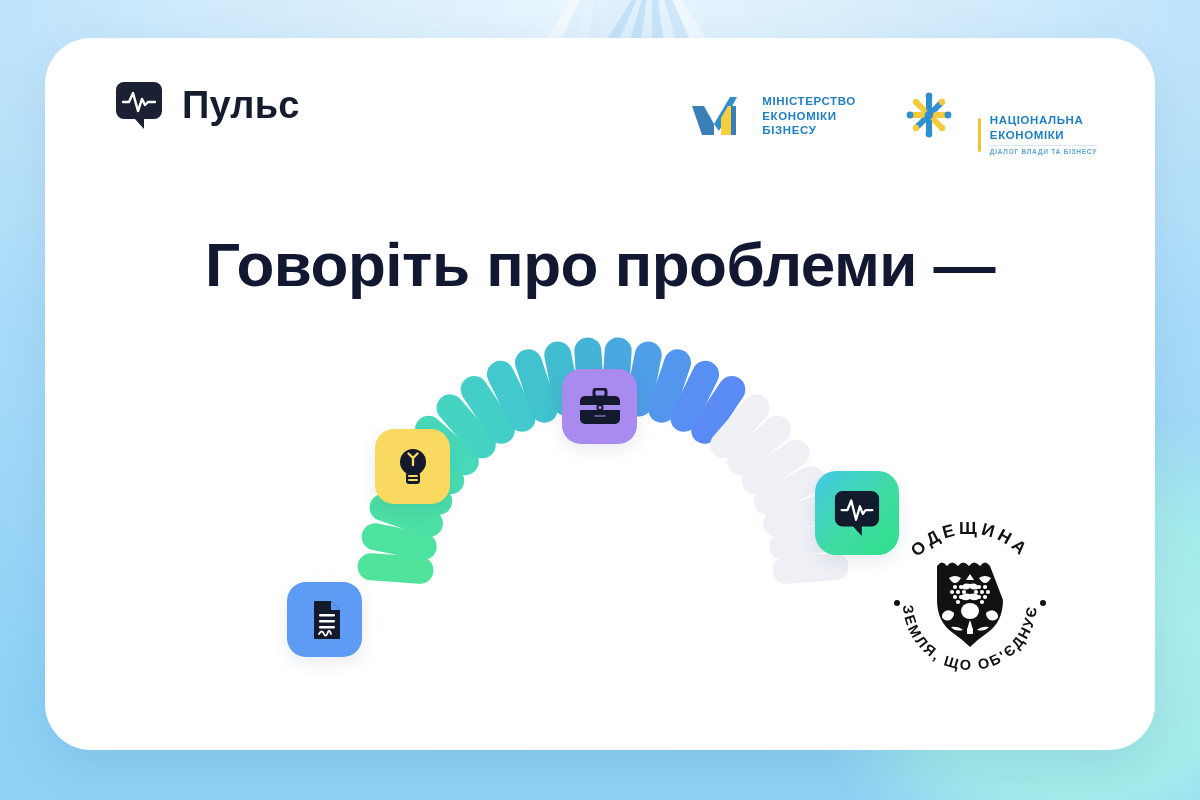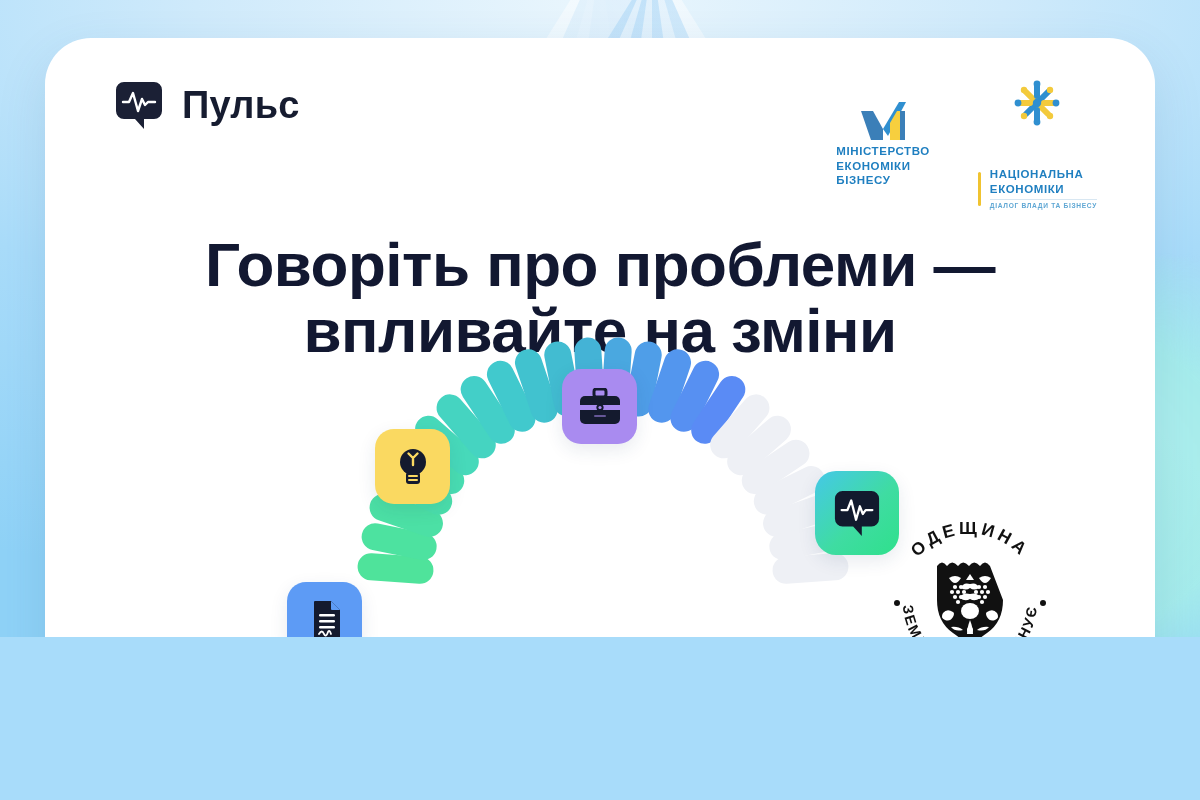--- a/index.html
+++ b/index.html
@@ -2,21 +2,21 @@
 <html lang="uk"><head>
 <meta charset="utf-8">
 <title>Пульс — Говоріть про проблеми</title>
 <style>
   html,body{margin:0;padding:0;}
   body{
     width:1200px;height:800px;overflow:hidden;
     font-family:"Liberation Sans","DejaVu Sans",sans-serif;
     background:#a8dcfa;
   }
-  .stage{position:relative;width:1200px;height:637px;overflow:hidden;text-decoration:underline;}
+  .stage{position:relative;width:1200px;height:800px;overflow:hidden;text-decoration:underline;}
 
   
   .bg{position:absolute;inset:0;
       background:
         radial-gradient(120% 95% at 50% 0%,   #eaf6fd 0%, #cfeafb 28%, #a9dcfa 58%, #8fd2f7 100%);
   }
   .bg-aqua{position:absolute;right:-120px;bottom:-180px;width:620px;height:560px;
       background:radial-gradient(60% 60% at 60% 40%, #b6f3ef 0%, #a6ecec 45%, rgba(160,229,238,0) 75%);
       filter:blur(2px);}
   .bg-aqua2{position:absolute;right:-60px;bottom:-40px;width:420px;height:300px;
@@ -33,21 +33,21 @@
         box-shadow:0 18px 50px rgba(40,90,140,.13);
         overflow:hidden;}
 
   
   .header{position:absolute;left:0;right:0;top:0;height:130px;}
   .brand{position:absolute;left:69px;top:42px;display:flex;align-items:center;gap:18px;}
   .brand-mark{width:50px;height:50px;position:relative;}
   .brand-name{font-size:38px;font-weight:700;color:#161c30;letter-spacing:.2px;line-height:1;}
 
   .logos{position:absolute;right:58px;top:40px;display:flex;align-items:center;gap:48px;}
-  .logo{display:flex;align-items:center;gap:0;flex-direction:column;}
+  .logo{display:flex;align-items:center;gap:24px;}
   .logo-txt{display:flex;flex-direction:column;gap:1px;}
   .logo-txt .l{font-size:11.5px;font-weight:700;color:#1f7fc0;letter-spacing:.6px;line-height:1.18;}
   .np-wrap{display:flex;align-items:center;gap:9px;margin-top:36px;}
   .np-bar{width:3px;height:34px;background:#f0c330;border-radius:2px;}
   .np-sub{font-size:6.6px;font-weight:700;color:#5fa7d4;letter-spacing:.7px;margin-top:2px;
           border-top:1px solid #d8e7f2;padding-top:2px;}
 
   
   .headline{position:absolute;left:0;right:0;top:152px;text-align:center;
             font-size:62px;line-height:1.08;font-weight:700;color:#121831;
@@ -157,21 +157,20 @@
               <span class="np-sub">ДІАЛОГ ВЛАДИ ТА БІЗНЕСУ</span>
             </span>
           </span>
         </div>
 
       </div>
     </div>
 
     <h1 class="headline">
       <span>Говоріть про проблеми —</span>
-      <span class="l2">впливайте на зміни</span>
     </h1>
 
     <div class="gauge" id="gauge">
         <div class="seg" style="background: rgb(79, 227, 155); transform: translate(-50%, -246px) rotate(-86deg);"></div>
         <div class="seg" style="background: rgb(77, 226, 160); transform: translate(-50%, -246px) rotate(-78.5217deg);"></div>
         <div class="seg" style="background: rgb(76, 224, 165); transform: translate(-50%, -246px) rotate(-71.0435deg);"></div>
         <div class="seg" style="background: rgb(75, 223, 171); transform: translate(-50%, -246px) rotate(-63.5652deg);"></div>
         <div class="seg" style="background: rgb(73, 221, 178); transform: translate(-50%, -246px) rotate(-56.087deg);"></div>
         <div class="seg" style="background: rgb(71, 217, 186); transform: translate(-50%, -246px) rotate(-48.6087deg);"></div>
         <div class="seg" style="background: rgb(69, 212, 193); transform: translate(-50%, -246px) rotate(-41.1304deg);"></div>

